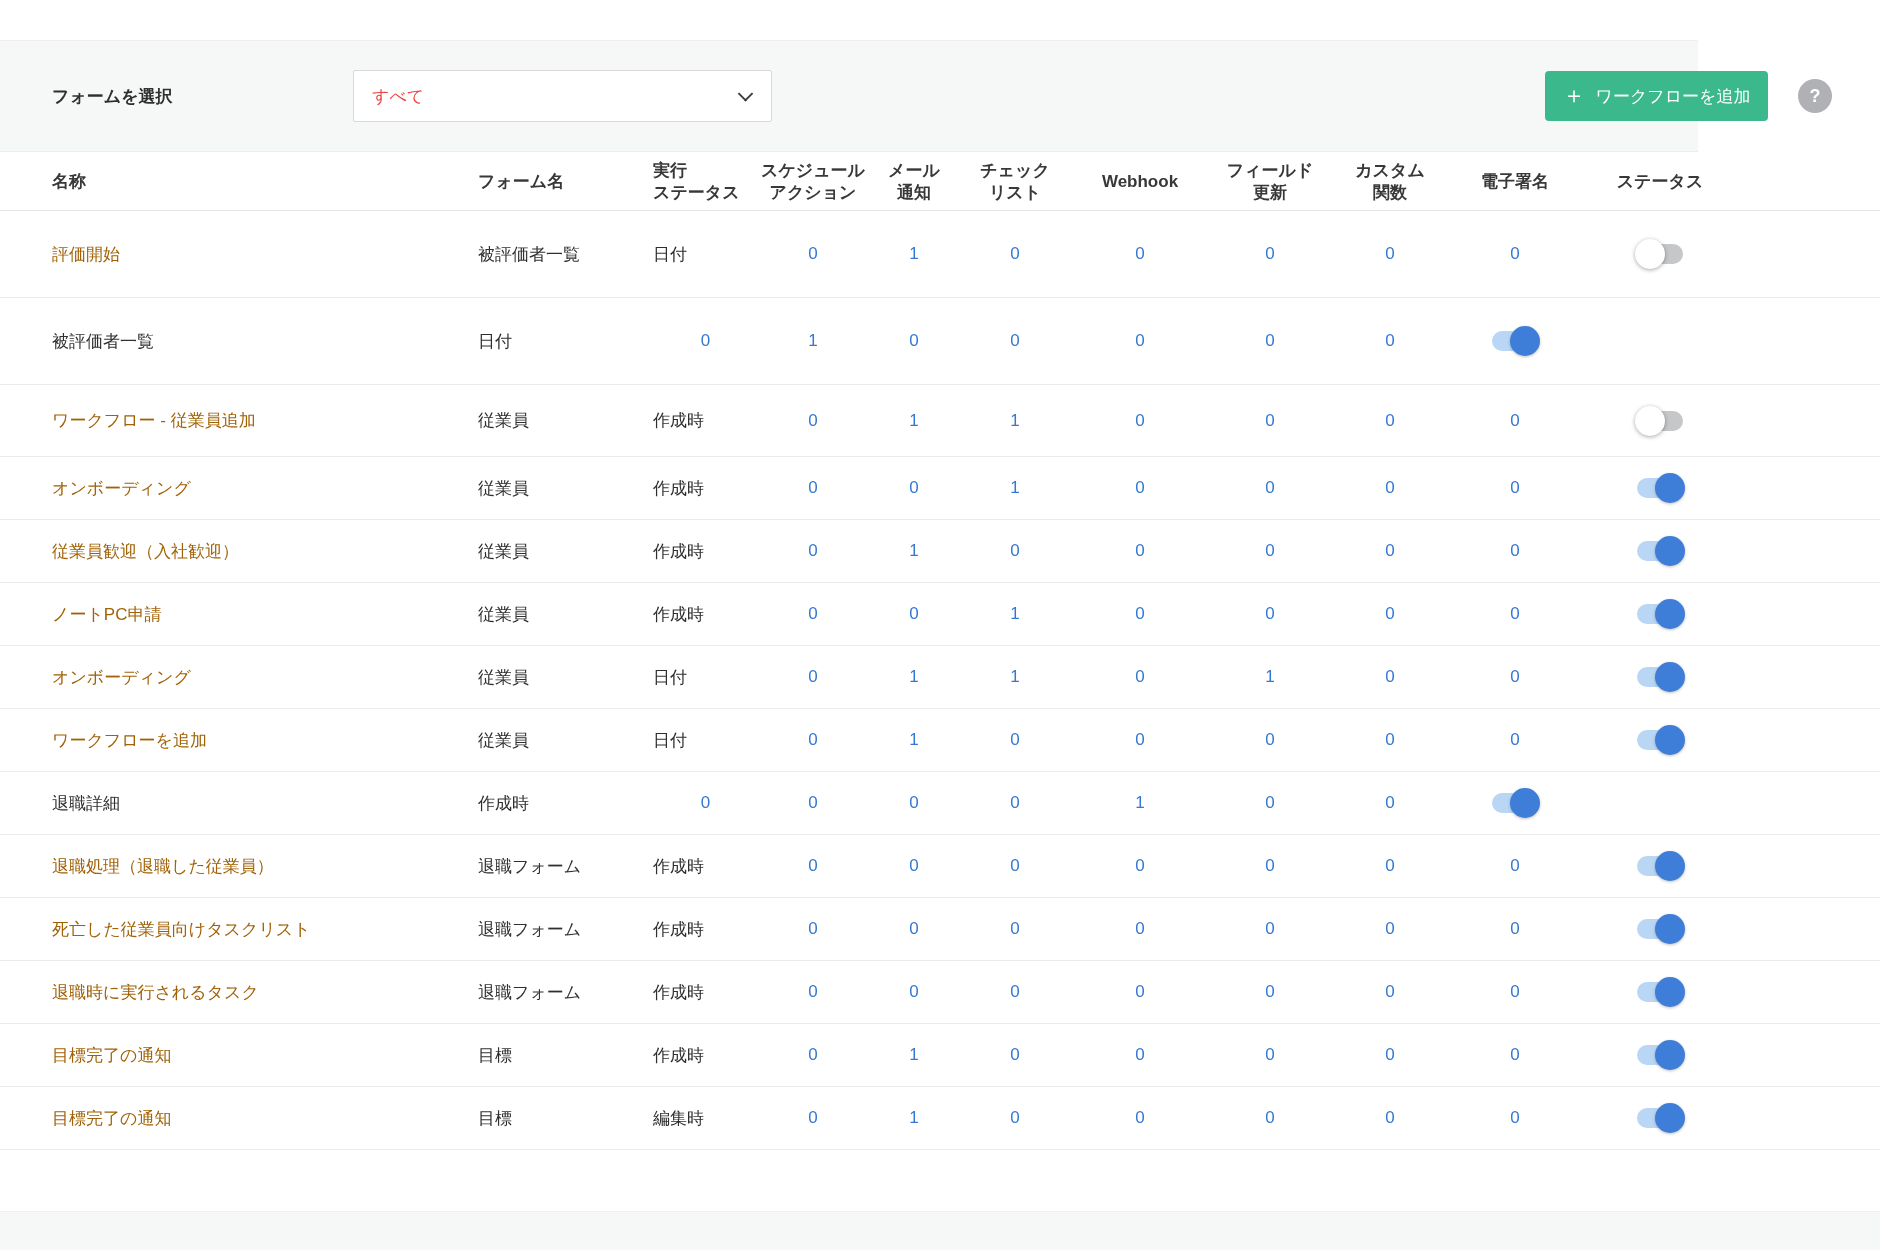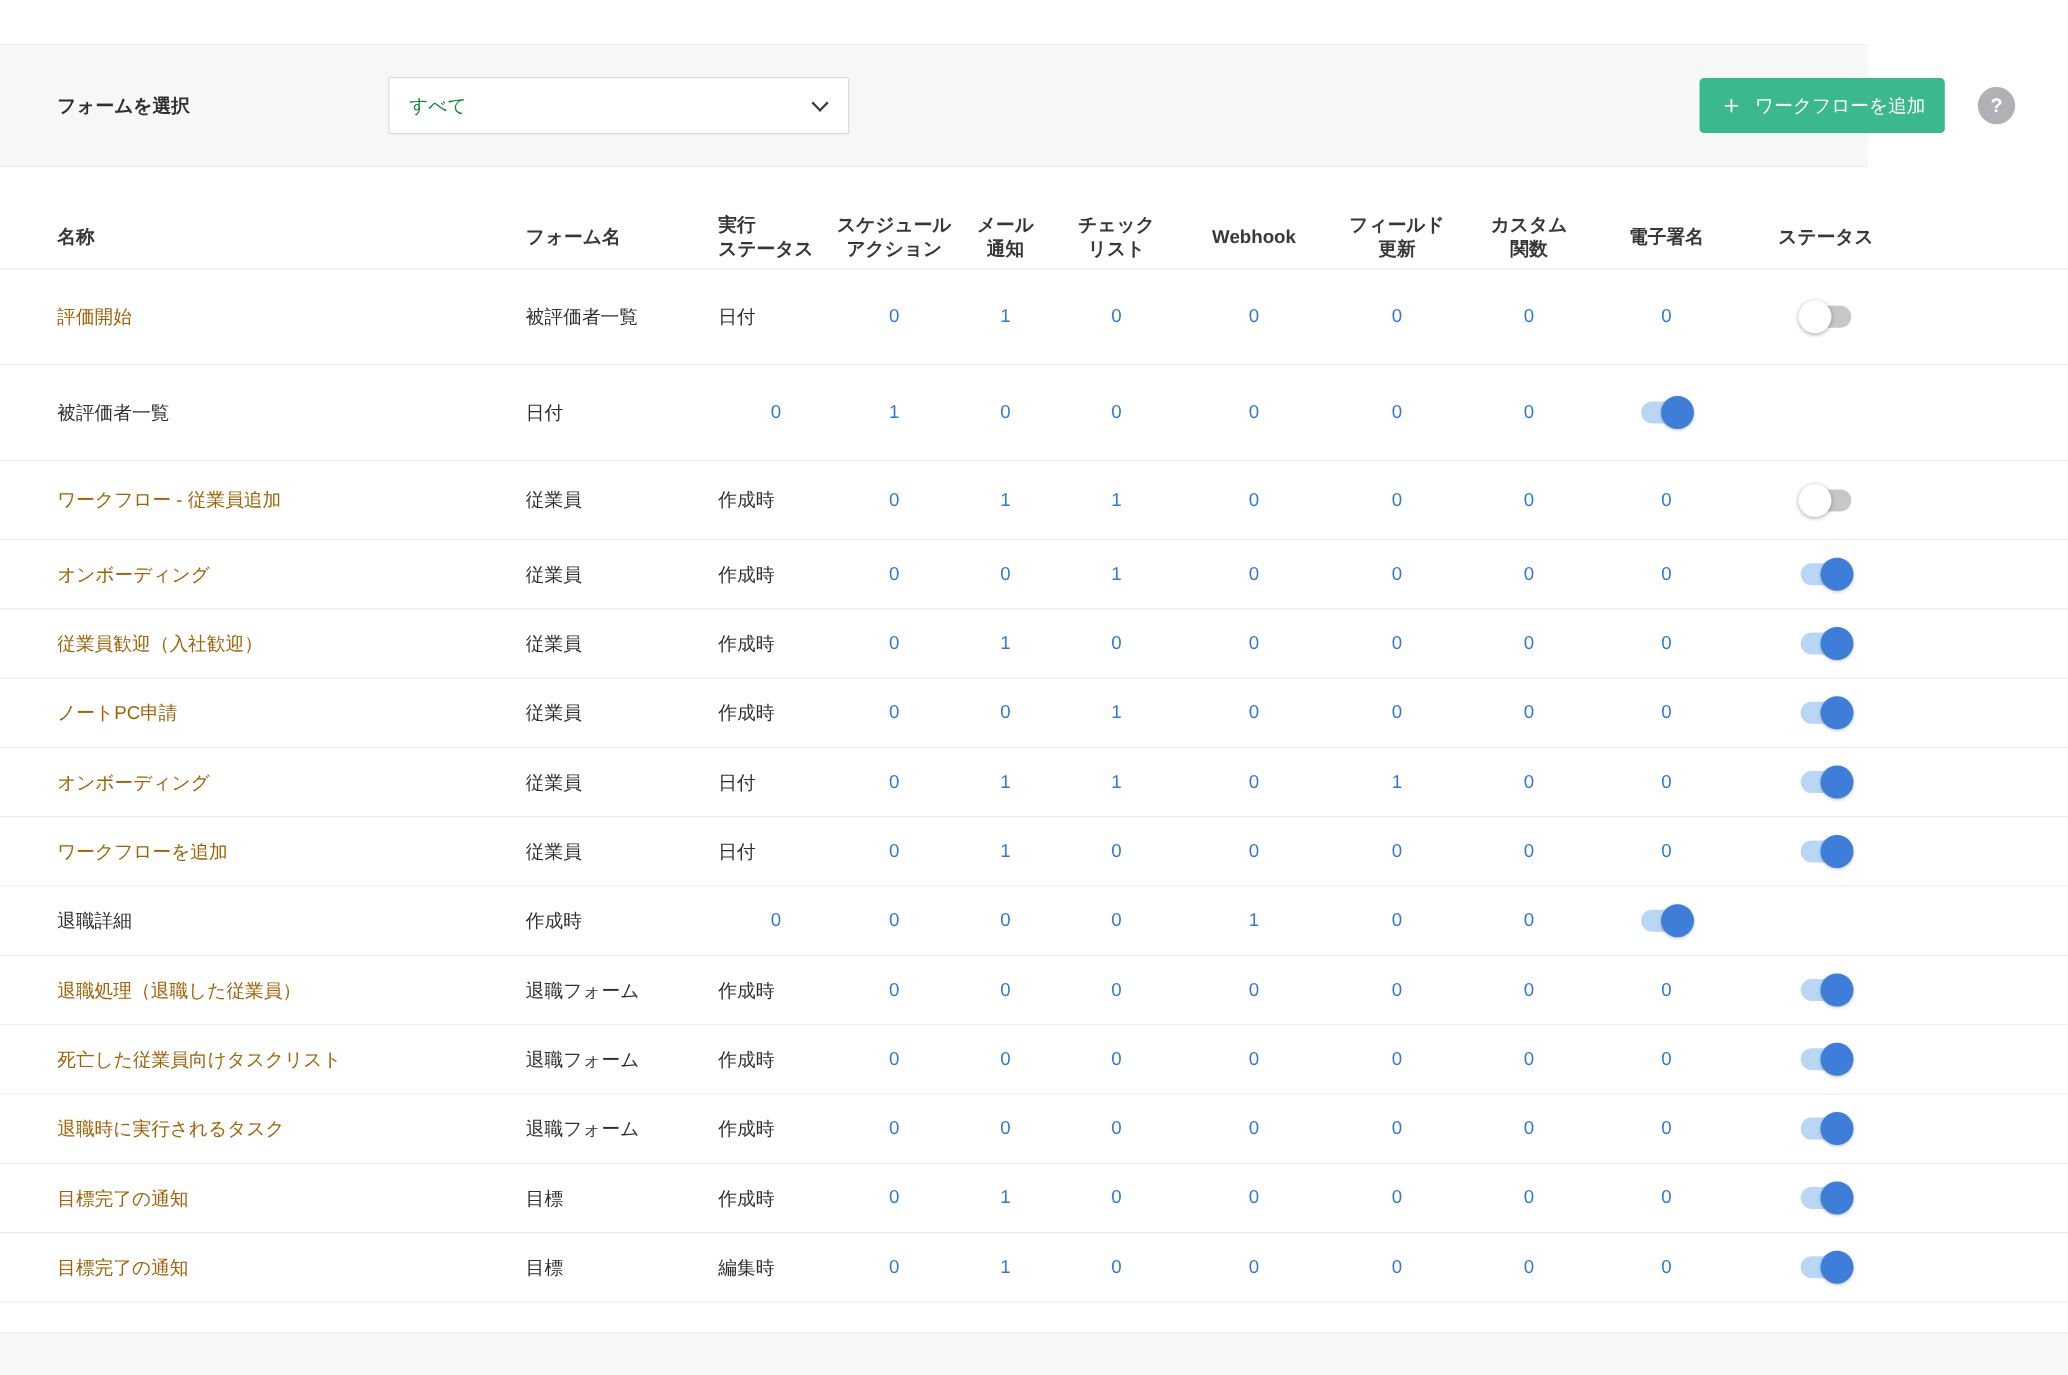--- a/index.html
+++ b/index.html
@@ -16,21 +16,21 @@
   .toolbar-label{
     position:absolute; left:52px; top:50%; transform:translateY(-50%);
     font-size:17px; font-weight:bold; color:#2f2f31;
   }
   .select{
     position:absolute; left:353px; top:50%; transform:translateY(-50%);
     width:419px; height:52px; background:#ffffff; border:1px solid #d9d9d9;
     border-radius:2px; display:flex; align-items:center; padding:0 18px;
     cursor:pointer;
   }
-  .select-value{ font-size:17px; color:#15803d; }
+  .select-value{ font-size:17px; color:#ef4444; }
   .chevron{
     position:absolute; right:20px; top:50%;
     width:11px; height:11px;
     border-right:2px solid #3c3c3e; border-bottom:2px solid #3c3c3e;
     transform:translateY(-70%) rotate(45deg);
   }
   .add-btn{
     position:absolute; left:1545px; top:50%; transform:translateY(-50%);
     width:223px; height:50px; background:#3cb98c; border:none; border-radius:4px;
     color:#ffffff; font-size:17px; font-family:inherit; cursor:pointer;
@@ -43,21 +43,21 @@
     color:#ffffff; font-size:18px; font-weight:bold;
     display:flex; align-items:center; justify-content:center; cursor:pointer;
   }
   
   .table{ position:absolute; left:0; top:153px; width:1880px; background:#ffffff; }
   .grid-row{
     display:grid;
     grid-template-columns:426px 175px 105px 110px 92px 110px 140px 120px 120px 130px 160px;
     align-items:center; padding-left:52px;
   }
-  .thead{ height:58px; border-bottom:1px solid #e6e6e7;margin-top:34px; }
+  .thead{ height:58px; border-bottom:1px solid #e6e6e7; }
   .th{ font-size:17px; font-weight:bold; color:#38383a; line-height:22px; text-align:left; }
   .th.center, .td.num, .td.togglecell{ text-align:center; }
   .tr{ height:63px; border-bottom:1px solid #ebebec; }
   .tr.tall{ height:87px; }
   .tr.med{ height:72px; }
   .td{ font-size:17px; color:#2f2f31; }
   .wf-link{ color:#a16207; text-decoration:none; cursor:pointer; }
   .count-link{ color:#3478d2; text-decoration:none; cursor:pointer; font-size:17px; }
   
   .togglecell{ display:flex; justify-content:center; }

